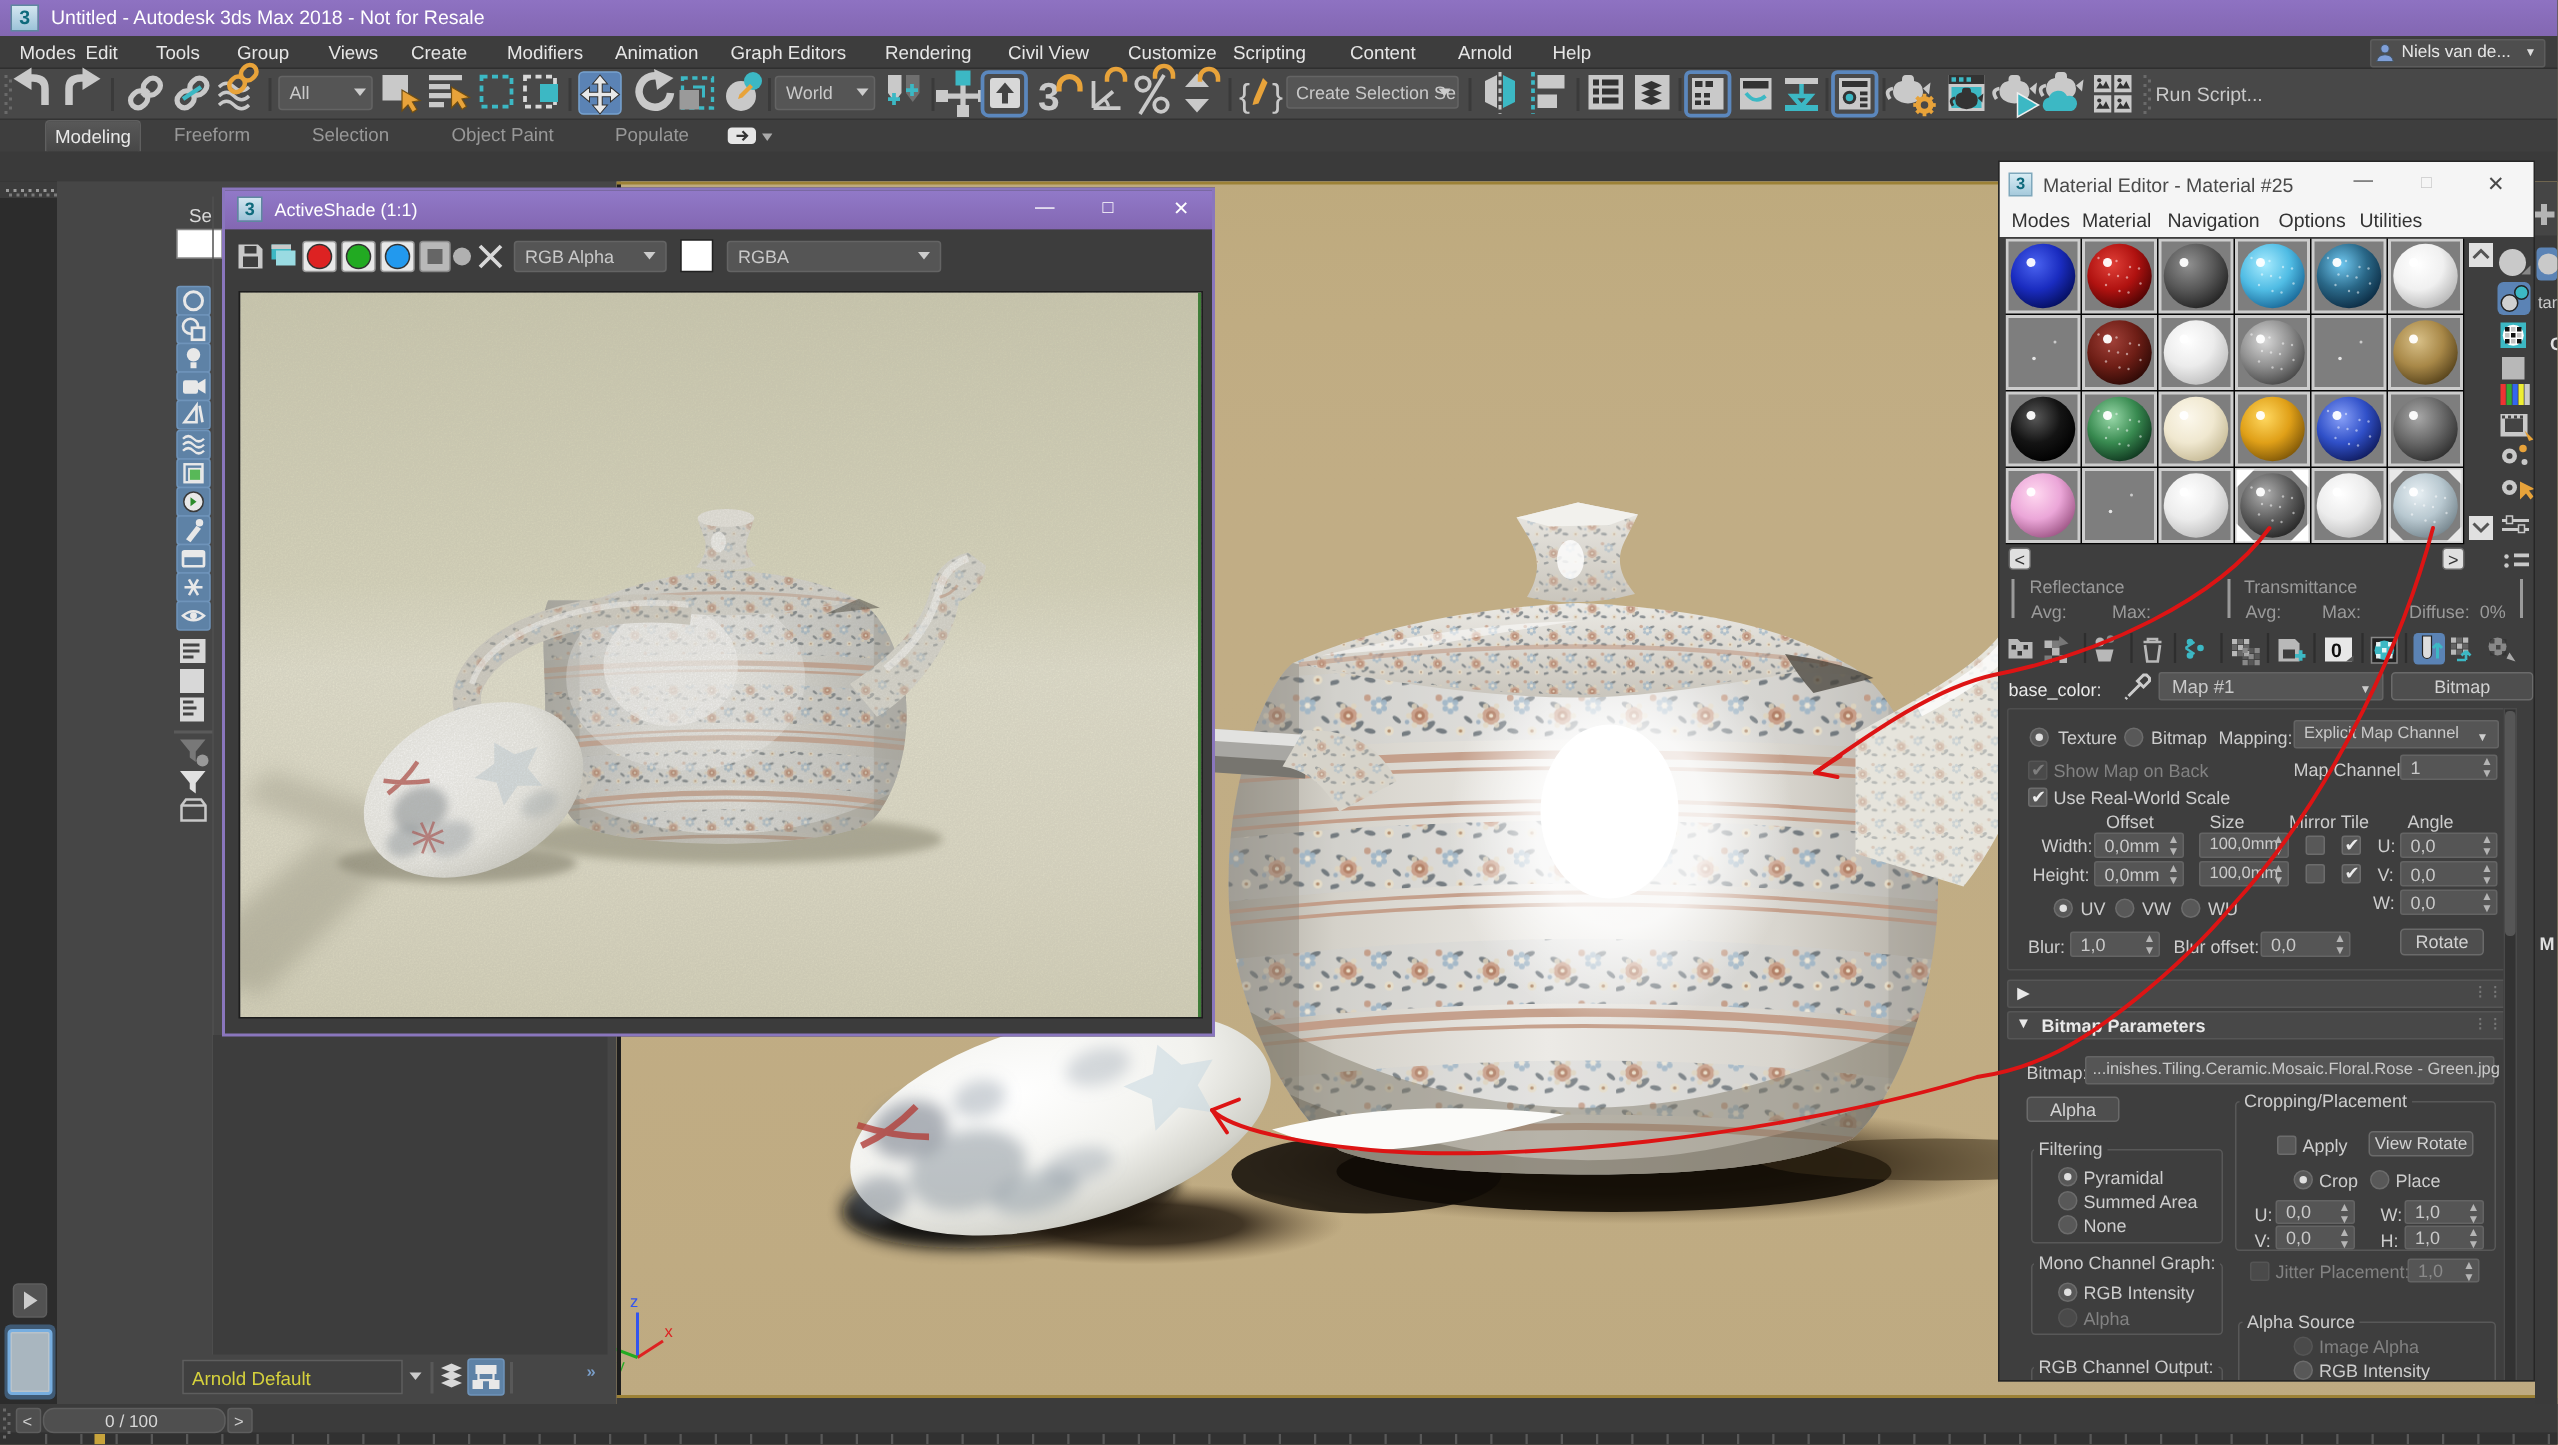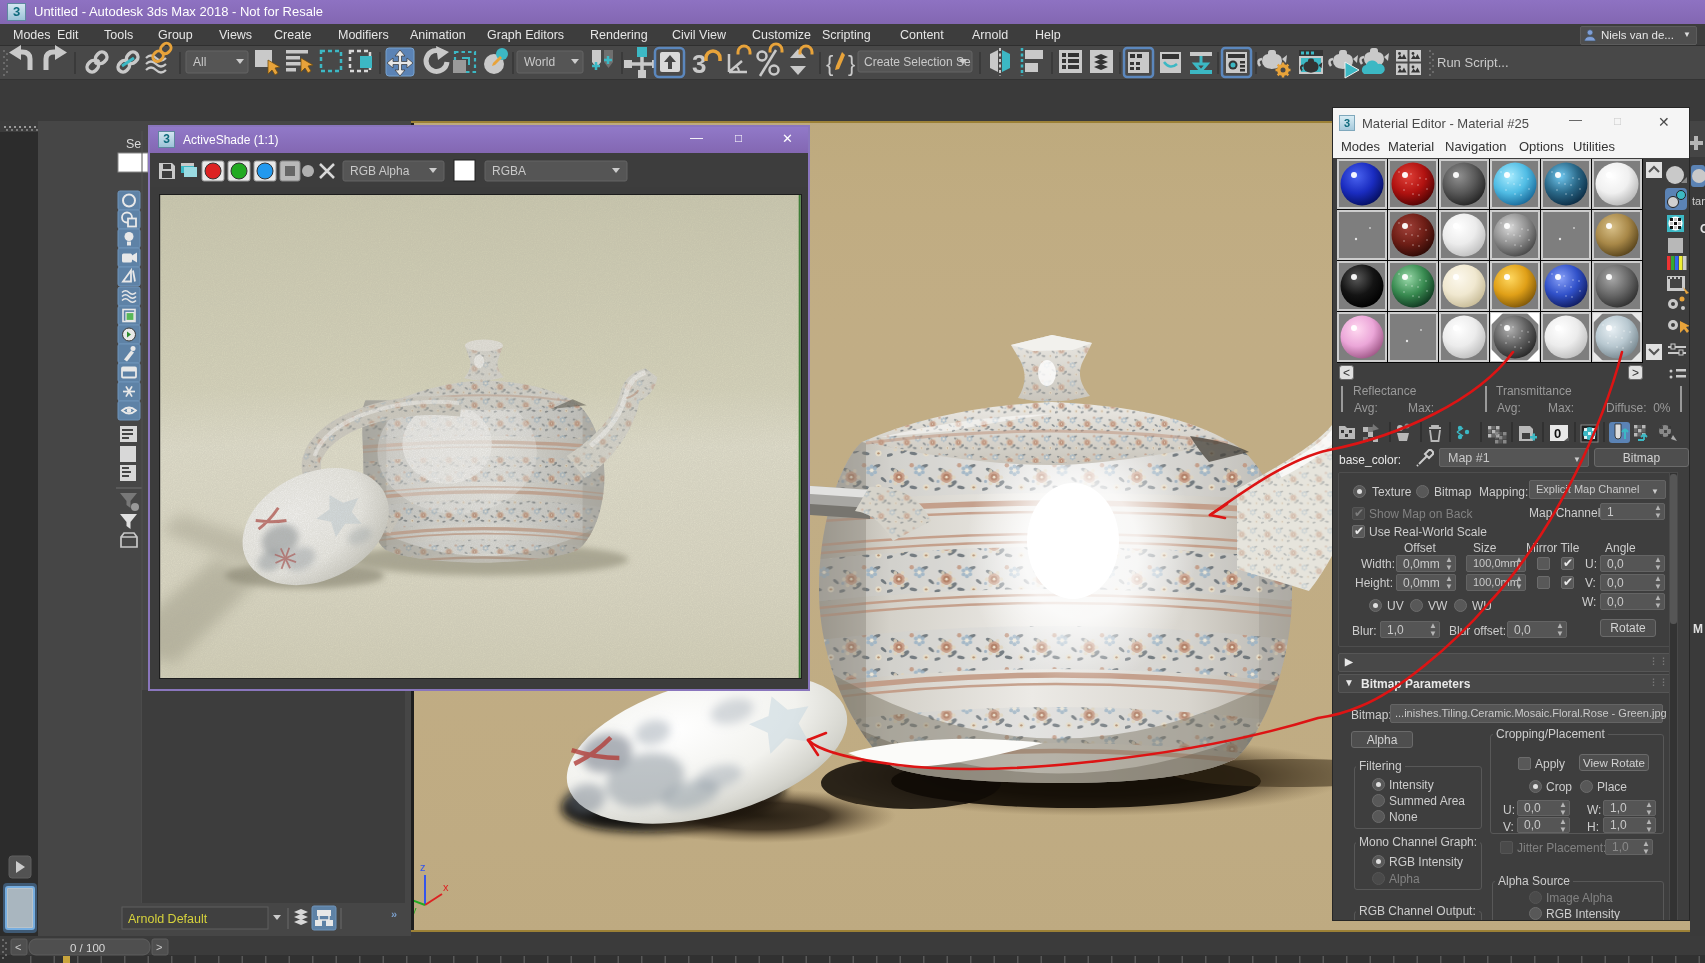--- a/index.html
+++ b/index.html
@@ -369,20 +369,32 @@
         <rect x="1429" y="56" width="2" height="2"></rect>
         <rect x="1432" y="59" width="2" height="2"></rect>
         <rect x="1429" y="62" width="2" height="2"></rect>
         <rect x="1432" y="65" width="2" height="2"></rect>
         <rect x="1429" y="68" width="2" height="2"></rect>
         <rect x="1432" y="71" width="2" height="2"></rect>
         <rect x="1429" y="74" width="2" height="2"></rect>
       </g>
       <text x="1437" y="67" fill="#c9c9c9" font-size="13">Run Script...</text>
     </svg>
+<div class="abs" id="ribbon">
+      <span style="position:absolute;left:30px;top:0;width:64px;height:21px;background:linear-gradient(#585858,#474747);border:1px solid #5f5f5f;border-bottom:none;border-radius:3px 3px 0 0;color:#e8e8e8;text-align:center;line-height:20px">Modeling</span>
+      <span style="position:absolute;left:116px;top:3px;color:#989898">Freeform</span>
+      <span style="position:absolute;left:208px;top:3px;color:#989898">Selection</span>
+      <span style="position:absolute;left:301px;top:3px;color:#989898">Object Paint</span>
+      <span style="position:absolute;left:410px;top:3px;color:#989898">Populate</span>
+      <svg style="position:absolute;left:485px;top:4px" width="30" height="13">
+        <rect x="0" y="1" width="19" height="11" rx="3" fill="#e6e6e6"></rect>
+        <path d="M6 6.5 l7 0 m-3 -3 l3 3 -3 3" stroke="#333" stroke-width="1.5" fill="none"></path>
+        <path d="M23 5 l7 0 -3.5 5 z" fill="#aaa"></path>
+      </svg>
+    </div>
 <svg class="abs" style="left:0;top:121px" width="38" height="815">
 <rect x="9" y="735" width="22" height="22" rx="3" fill="#525252" stroke="#5e5e5e"></rect>
 <path d="M16 740 l9 6 -9 6 z" fill="#ccc"></path>
 <rect x="3" y="762" width="34" height="50" rx="4" fill="#3f5a75"></rect>
 <rect x="6" y="766" width="28" height="42" rx="2" fill="#b9c3ca" stroke="#77aee0" stroke-width="2"></rect>
 <rect x="8" y="768" width="24" height="38" fill="#a9b6bf"></rect>
 </svg>
 <svg class="abs" style="left:38px;top:121px" width="373" height="815" viewBox="0 0 373 815">
       <rect width="373" height="815" fill="#464646"></rect>
       <text x="88" y="27" fill="#dadada" font-size="12.5">Se</text>
@@ -1482,21 +1494,21 @@
       </div>
       <div class="check dis" style="left:167px;top:733px"></div>
       <span class="mlabel dis" style="left:184px;top:733px">Jitter Placement:</span>
       <div class="mfield" style="left:272px;top:731px;width:48px;height:16px">
         <span style="position:absolute;left:6px;top:0px;color:#8a8a8a;font-size:12px;white-space:nowrap">1,0</span>
         <span class="spin">▲<br>▼</span>
       </div>
       <span class="grouplab" style="left:23px;top:651px">Filtering</span>
       <div class="groupbox" style="left:21px;top:658px;width:128px;height:63px"></div>
       <div class="radio on" style="left:39px;top:670px"></div>
-      <span class="mlabel" style="left:56px;top:670px">Intensity</span>
+      <span class="mlabel" style="left:56px;top:670px">Pyramidal</span>
       <div class="radio" style="left:39px;top:686px"></div>
       <span class="mlabel" style="left:56px;top:686px">Summed Area</span>
       <div class="radio" style="left:39px;top:702px"></div>
       <span class="mlabel" style="left:56px;top:702px">None</span>
       <span class="grouplab" style="left:23px;top:727px">Mono Channel Graph:</span>
       <div class="groupbox" style="left:21px;top:734px;width:128px;height:48px"></div>
       <div class="radio on" style="left:39px;top:747px"></div>
       <span class="mlabel" style="left:56px;top:747px">RGB Intensity</span>
       <div class="radio dis" style="left:39px;top:764px"></div>
       <span class="mlabel dis" style="left:56px;top:764px">Alpha</span>

